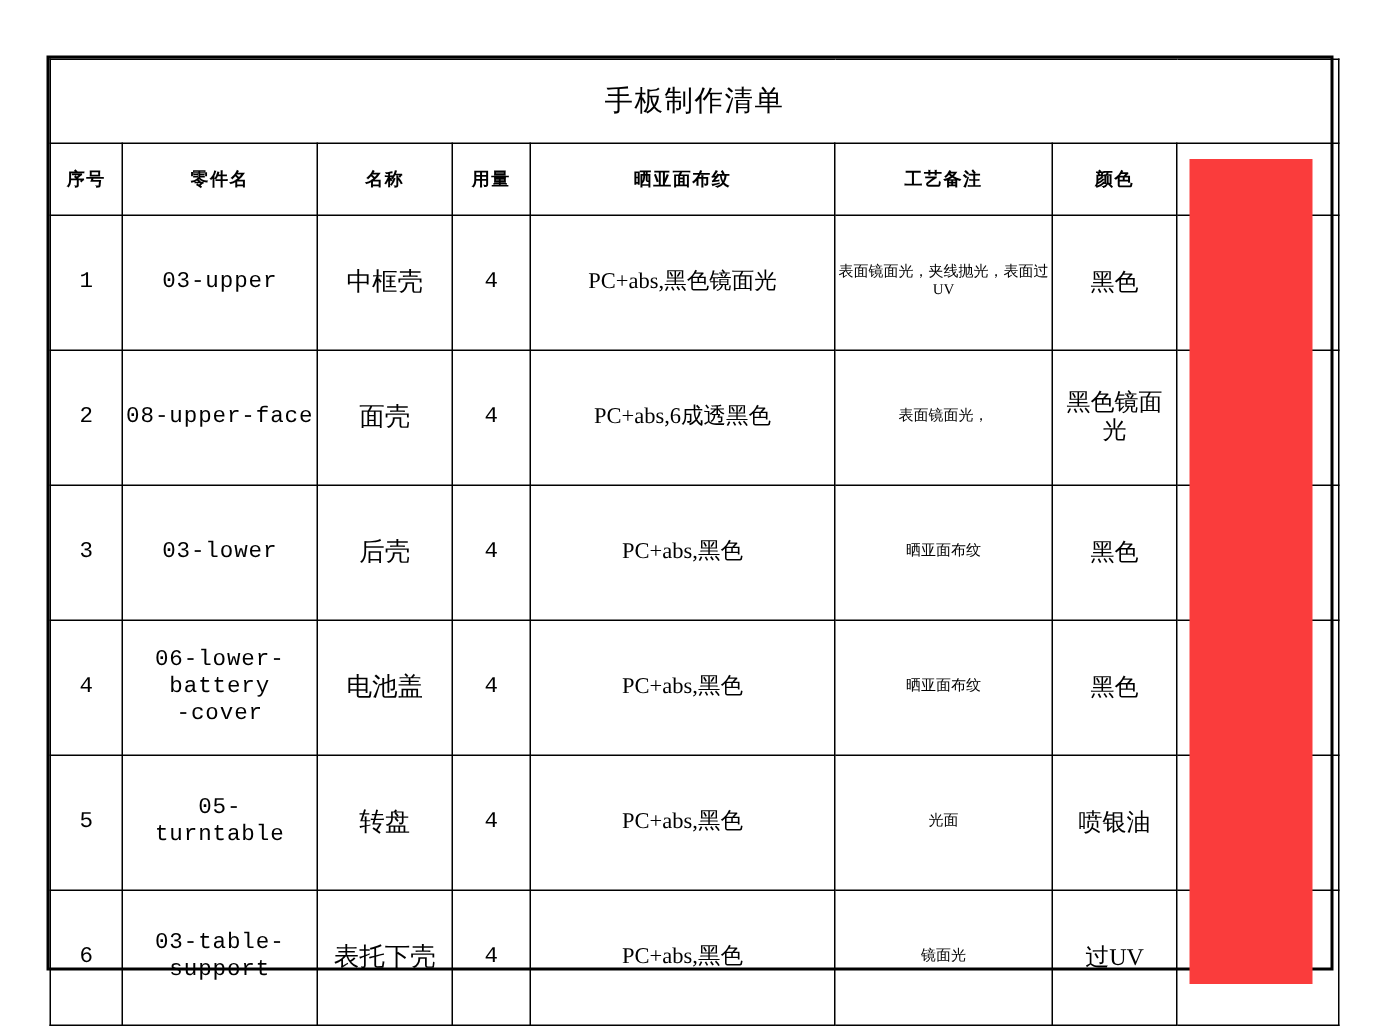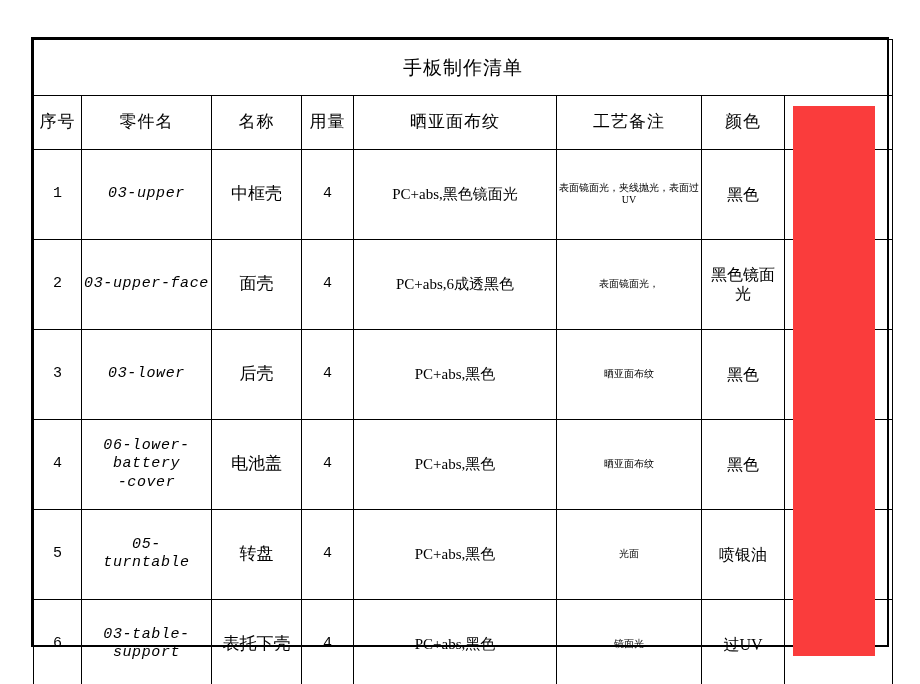--- a/index.html
+++ b/index.html
@@ -52,36 +52,35 @@
     font-weight: normal;
     letter-spacing: 1px;
     border-top: none;
     border-left: none;
     border-right: none;
   }
 
   
   tr.head-row { height: 38px; }
   td.head-cell {
-    font-weight: normal;
-    font-size: 17px;
+    font-weight: bold;
+    font-size: 12px;
     letter-spacing: 1px;
   }
 
   
   tr.body-row { height: 90px; }
 
   td.c-idx   { font-size: 15px; font-family: "Liberation Mono", "DejaVu Sans Mono", monospace; }
   td.c-part  {
     font-size: 15px;
     font-family: "Liberation Mono", "DejaVu Sans Mono", monospace;
     letter-spacing: 0.6px;
     white-space: normal;
     word-break: break-word;
-    font-style: italic;
   }
   td.c-part.nowrap {
     white-space: nowrap;
     overflow: visible;
     text-overflow: clip;
   }
   td.c-name  { font-size: 17px; }
   td.c-qty   { font-size: 15px; font-family: "Liberation Mono", "DejaVu Sans Mono", monospace; }
   td.c-spec  { font-size: 15px; }
   td.c-proc  { font-size: 10px; }
@@ -140,21 +139,21 @@
         <td class="c-qty">4</td>
         <td class="c-spec">PC+abs,黑色镜面光</td>
         <td class="c-proc">表面镜面光，夹线抛光，表面过UV</td>
         <td class="c-color">黑色</td>
         <td class="c-img"></td>
       </tr>
 
       <tr class="body-row">
         <td class="c-idx">2</td>
         <td class="c-part nowrap">
-            <span class="part-line">03-upper-face</span>
+            <span class="part-line">08-upper-face</span>
           </td>
         <td class="c-name">面壳</td>
         <td class="c-qty">4</td>
         <td class="c-spec">PC+abs,6成透黑色</td>
         <td class="c-proc">表面镜面光，</td>
         <td class="c-color">黑色镜面光</td>
         <td class="c-img"></td>
       </tr>
 
       <tr class="body-row">

